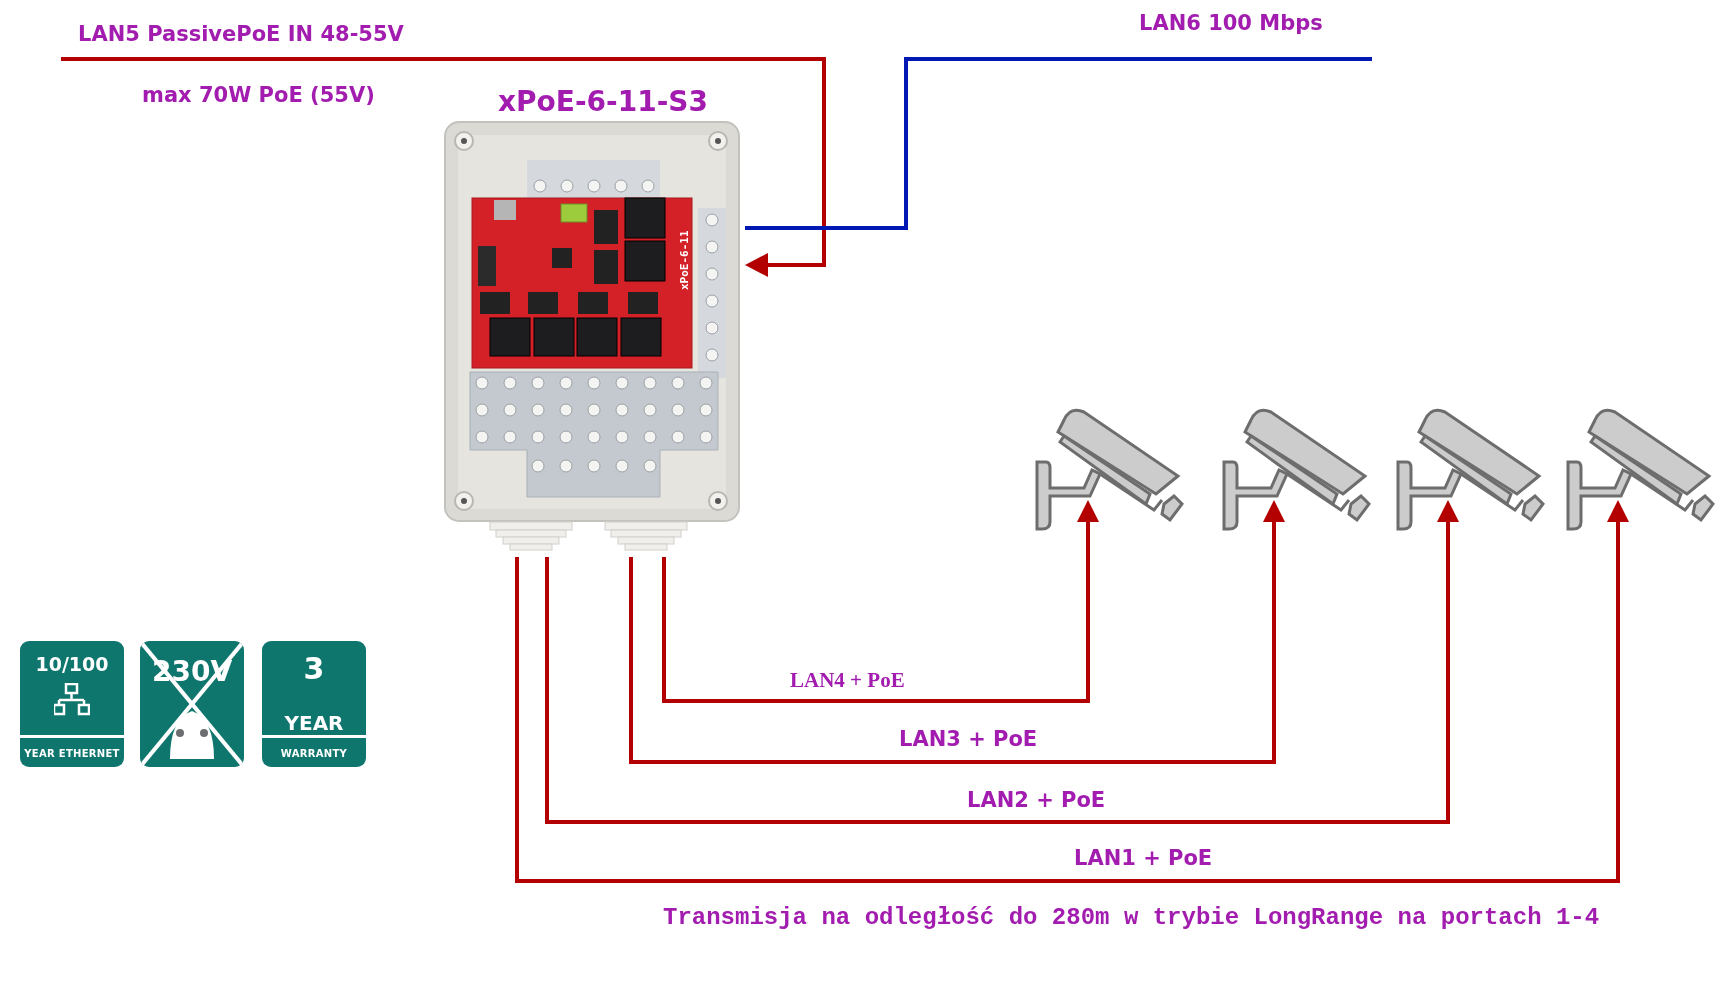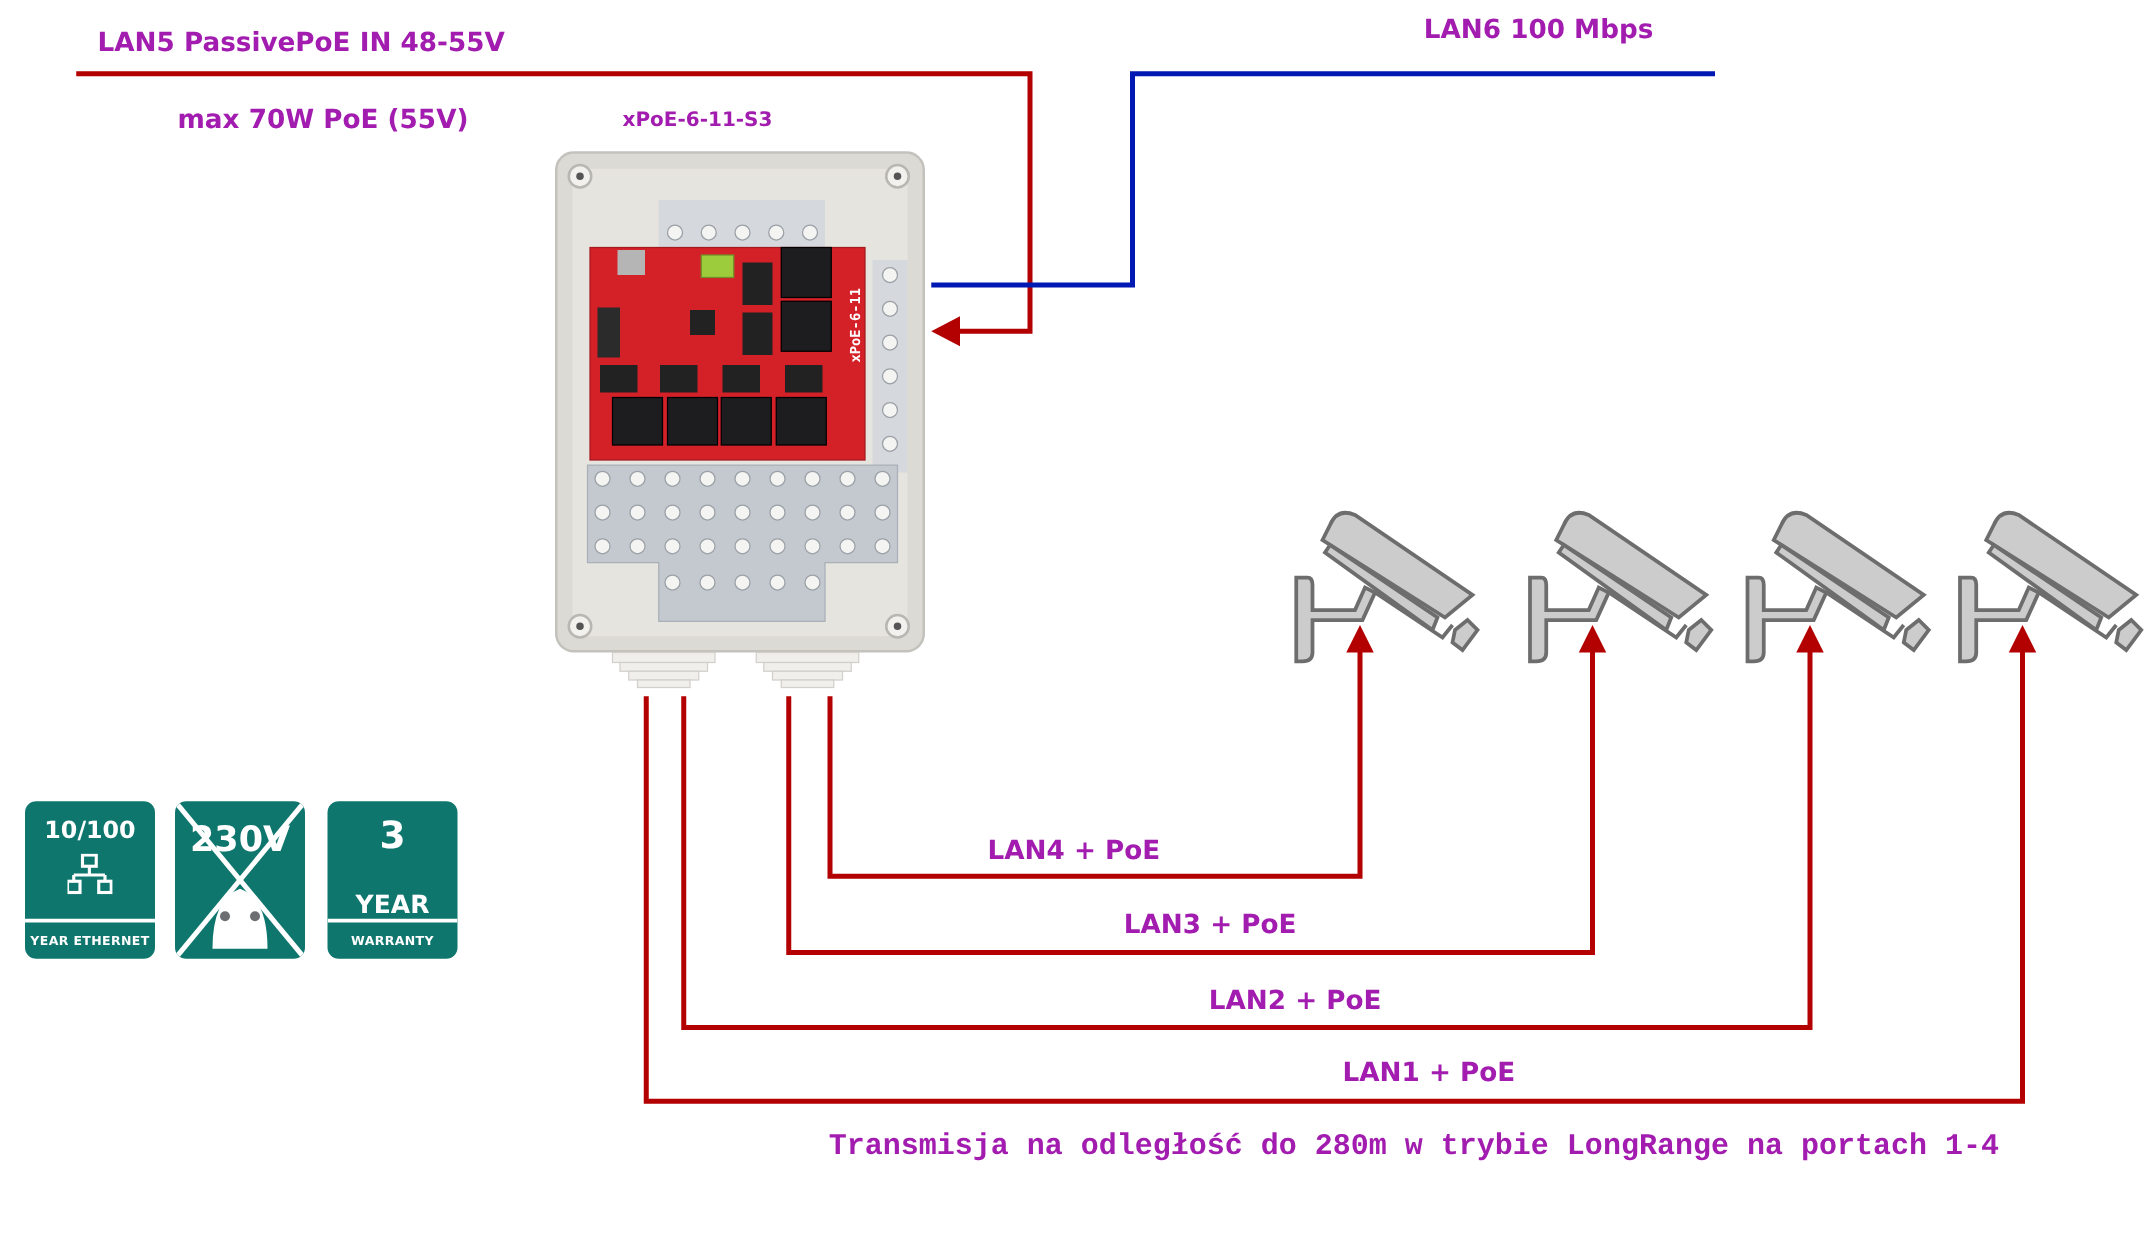--- a/index.html
+++ b/index.html
@@ -1,18 +1,18 @@
 <!DOCTYPE html>
 <html><head>
 <meta charset="utf-8">
 <style>
   html,body{margin:0;padding:0;background:#ffffff;}
   body{width:1722px;height:1008px;position:relative;overflow:hidden;font-family:"DejaVu Sans","Liberation Sans",sans-serif;}
   .lbl{position:absolute;color:#a21caf;font-weight:bold;font-size:21px;white-space:nowrap;line-height:1;}
-  .lbl.title{font-size:16px;}
+  .lbl.title{font-size:28px;}
   .lbl.footer{font-family:Liberation Mono, monospace;font-size:24px;}
   svg.layer{position:absolute;left:0;top:0;}
   .badge{position:absolute;width:104px;height:126px;background:#0f766e;border-radius:9px;color:#fff;overflow:hidden;}
   .badge .top{position:absolute;left:0;right:0;top:12px;text-align:center;font-family:"DejaVu Sans",sans-serif;font-weight:bold;}
   .badge .bar{position:absolute;left:0;right:0;top:94px;height:3px;background:#fff;}
   .badge .bottom{position:absolute;left:0;right:0;bottom:8px;text-align:center;font-family:"DejaVu Sans",sans-serif;font-weight:bold;font-size:10px;letter-spacing:0.3px;}
 </style>
 </head>
 <body>
 
@@ -171,21 +171,21 @@
 </svg>
 
 <div class="lbl" style="left:78px;top:24px;">LAN5 PassivePoE IN 48-55V</div>
 <div class="lbl" style="left:142px;top:85px;text-align:center;">max 70W PoE (55V)</div>
 <div class="lbl" style="left:1139px;top:13px;">LAN6 100 Mbps</div>
 <div class="lbl title" style="left:498px;top:88px;">xPoE-6-11-S3</div>
 
 <div class="lbl" style="left:1074px;top:848px;">LAN1 + PoE</div>
 <div class="lbl" style="left:967px;top:790px;">LAN2 + PoE</div>
 <div class="lbl" style="left:899px;top:729px;">LAN3 + PoE</div>
-<div class="lbl" style="left:790px;top:670px;">LAN4 + PoE</div>
+<div class="lbl" style="left:790px;top:670px;font-family:Liberation Serif, serif;">LAN4 + PoE</div>
 
 <div class="lbl footer" style="left:663px;top:906px;">Transmisja na odległość do 280m w trybie LongRange na portach 1-4</div>
 
 <div class="badge" style="left:20px;top:641px;">
   <div class="top" style="font-size:19px;">10/100</div>
   <svg style="position:absolute;left:34px;top:42px;" width="36" height="36">
     <rect x="12" y="1" width="11" height="9" fill="none" stroke="#fff" stroke-width="2.5"></rect>
     <path d="M17.5,10 L17.5,17 M5,17 L30,17 M5,17 L5,22 M30,17 L30,22" stroke="#fff" stroke-width="2.5" fill="none"></path>
     <rect x="0" y="22" width="10" height="9" fill="none" stroke="#fff" stroke-width="2.5"></rect>
     <rect x="25" y="22" width="10" height="9" fill="none" stroke="#fff" stroke-width="2.5"></rect>

